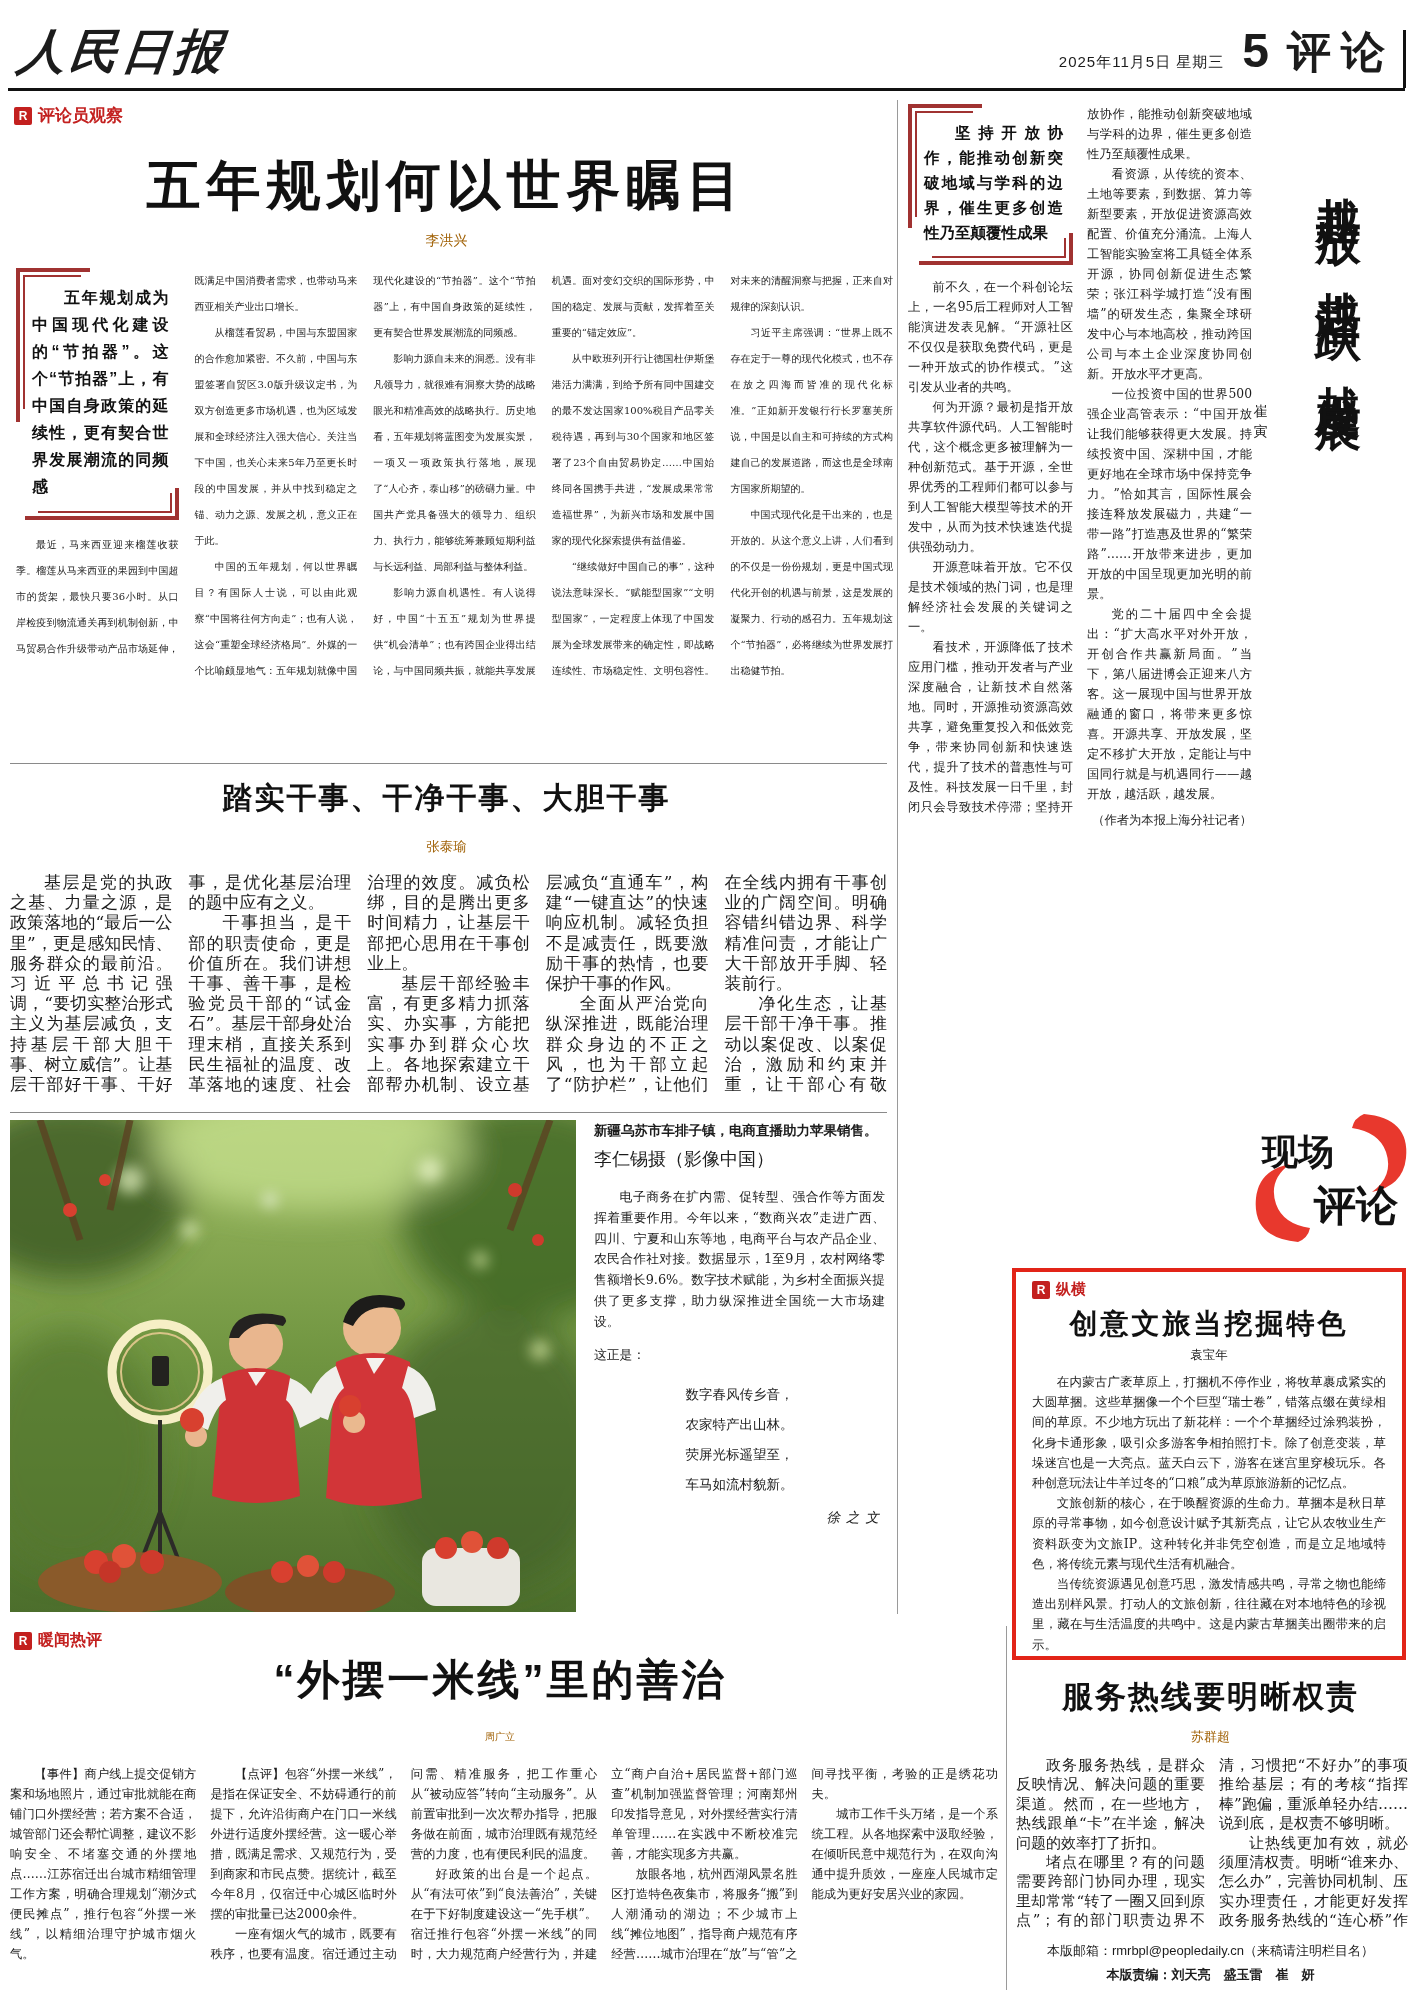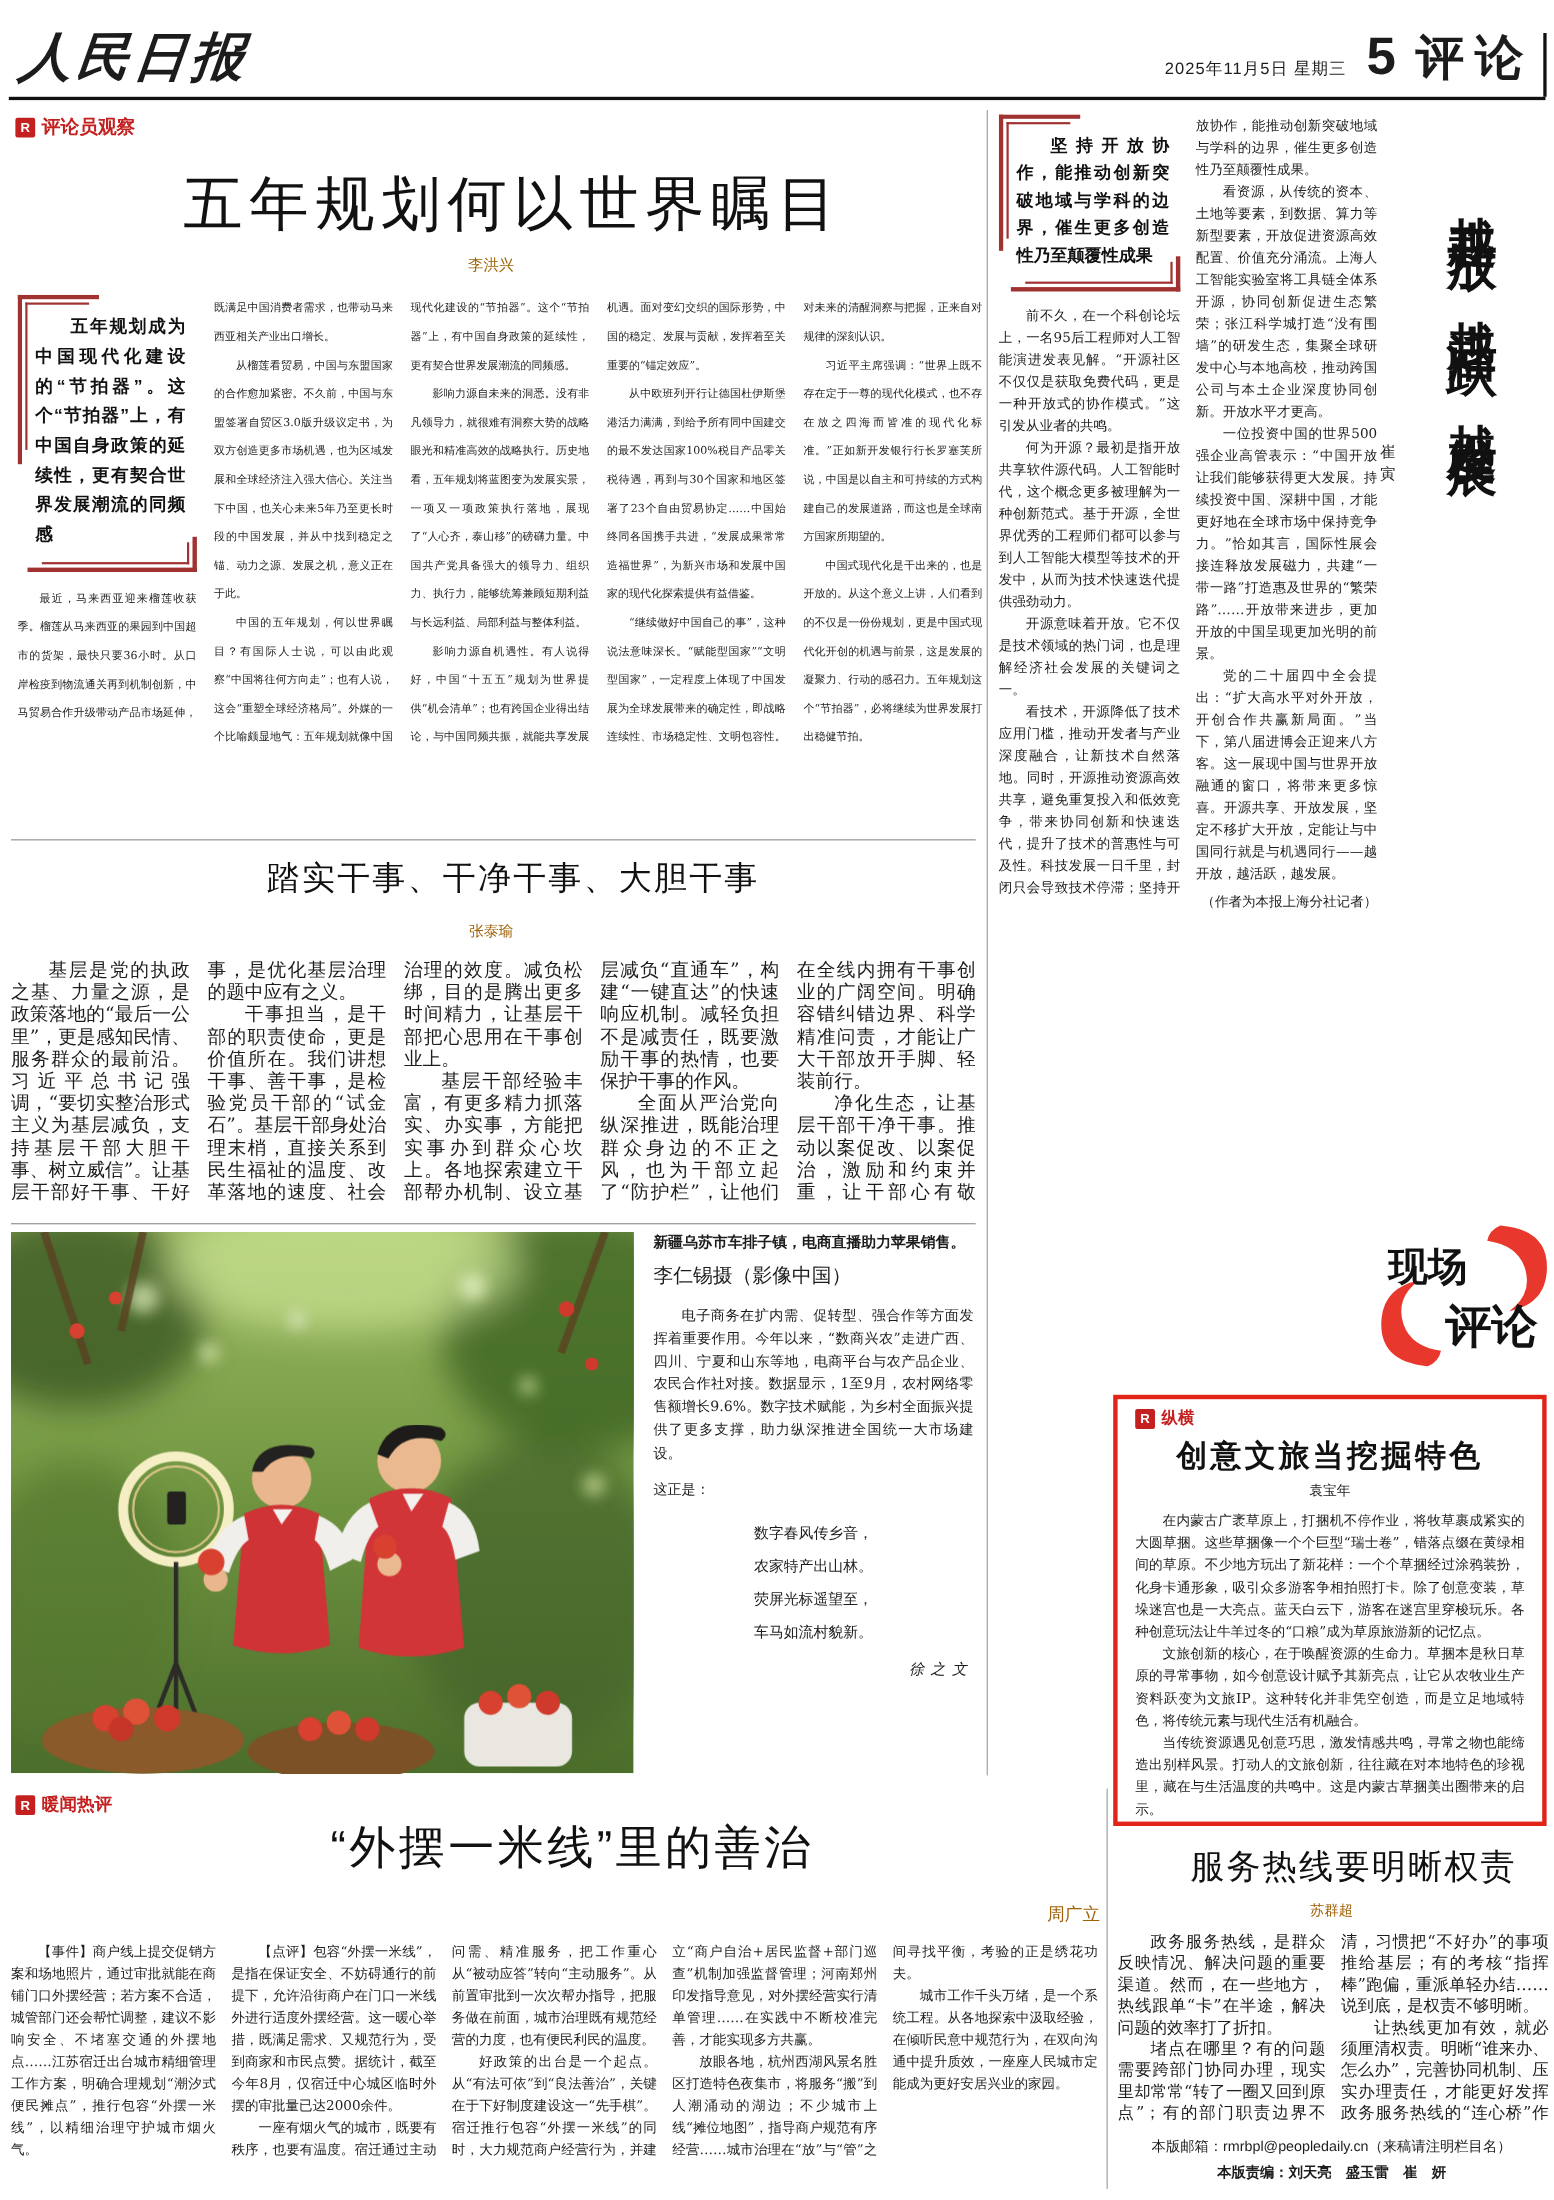--- a/index.html
+++ b/index.html
@@ -12,21 +12,21 @@
             transform:skewX(-6deg);letter-spacing:4px;font-family:"DejaVu Serif",serif;}
   .hdr-right{position:absolute;right:10px;bottom:6px;display:flex;align-items:baseline;gap:18px;
              font-family:Liberation Sans, sans-serif;}
   .hdr-date{font-size:15px;letter-spacing:1px;}
   .hdr-no{font-size:48px;font-weight:bold;}
   .hdr-sec{font-size:44px;font-weight:bold;letter-spacing:10px;}
   .lbl{position:absolute;display:flex;align-items:center;gap:6px;
        font-family:"Liberation Sans",sans-serif;font-weight:bold;font-size:17px;color:#c3201f;}
   .ricon{display:inline-block;width:18px;height:18px;background:#c3201f;color:#fff;text-align:center;
          line-height:18px;font-size:12px;border-radius:2px;font-family:"Liberation Sans",sans-serif;}
-  .h-center{position:absolute;text-align:center;font-family:"Liberation Sans",sans-serif;font-weight:400;color:#111;padding-left:20px;}
+  .h-center{position:absolute;text-align:center;font-family:"Liberation Sans",sans-serif;font-weight:700;color:#111;}
   .byline{position:absolute;text-align:center;font-size:14px;color:#a16207;}
   .cols{position:absolute;overflow:hidden;text-align:justify;}
   .cols p,.flow p{margin:0;text-indent:2em;}
   .body13 p{font-size:10px;line-height:26px;}
   .body12 p{font-size:17px;line-height:20.2px;}
   .hr{position:absolute;border-top:1px solid #8a8a8a;height:0;}
   .vr{position:absolute;width:1px;background:#9a9a9a;}
   
   .qbox{position:relative;padding:16px 10px 20px 16px;break-inside:avoid;margin-bottom:12px;}
   .qbox p{margin:0;text-indent:2em;font-family:"Liberation Sans",sans-serif;font-weight:bold;
@@ -297,21 +297,21 @@
 
   </div>
   <div class="foot" style="left:1012px;top:1942px;width:397px;">本版邮箱：rmrbpl@peopledaily.cn（来稿请注明栏目名）</div>
   <div class="foot" style="left:1012px;top:1966px;width:397px;font-weight:bold;">本版责编：刘天亮　盛玉雷　崔　妍</div>
 
   <div class="lbl" style="left:14px;top:1630px;font-size:16px;">
     <span class="ricon">R</span>
     <span>暖闻热评</span>
   </div>
   <div class="h-center" style="left:0;top:1652px;width:1000px;font-size:42px;letter-spacing:3px;">“外摆一米线”里的善治</div>
-  <div class="byline" style="left:0;top:1730px;width:1000px;font-size:16px;text-align:right;">周广立</div>
+  <div class="byline" style="left:0;top:1730px;width:1000px;font-size:10px;">周广立</div>
   <div class="cols" style="left:10px;top:1764px;width:988px;height:228px;column-count:5;column-gap:14px;">
     <div class="flow" style="font-size:12.3px;">
         <p style="font-size: 12.3px; line-height: 20px;">【事件】商户线上提交促销方案和场地照片，通过审批就能在商铺门口外摆经营；若方案不合适，城管部门还会帮忙调整，建议不影响安全、不堵塞交通的外摆地点……江苏宿迁出台城市精细管理工作方案，明确合理规划“潮汐式便民摊点”，推行包容“外摆一米线”，以精细治理守护城市烟火气。</p>
         <p style="font-size: 12.3px; line-height: 20px;">【点评】包容“外摆一米线”，是指在保证安全、不妨碍通行的前提下，允许沿街商户在门口一米线外进行适度外摆经营。这一暖心举措，既满足需求、又规范行为，受到商家和市民点赞。据统计，截至今年8月，仅宿迁中心城区临时外摆的审批量已达2000余件。</p>
         <p style="font-size: 12.3px; line-height: 20px;">一座有烟火气的城市，既要有秩序，也要有温度。宿迁通过主动问需、精准服务，把工作重心从“被动应答”转向“主动服务”。从前置审批到一次次帮办指导，把服务做在前面，城市治理既有规范经营的力度，也有便民利民的温度。</p>
         <p style="font-size: 12.3px; line-height: 20px;">好政策的出台是一个起点。从“有法可依”到“良法善治”，关键在于下好制度建设这一“先手棋”。宿迁推行包容“外摆一米线”的同时，大力规范商户经营行为，并建立“商户自治+居民监督+部门巡查”机制加强监督管理；河南郑州印发指导意见，对外摆经营实行清单管理……在实践中不断校准完善，才能实现多方共赢。</p>
         <p style="font-size: 12.3px; line-height: 20px;">放眼各地，杭州西湖风景名胜区打造特色夜集市，将服务“搬”到人潮涌动的湖边；不少城市上线“摊位地图”，指导商户规范有序经营……城市治理在“放”与“管”之间寻找平衡，考验的正是绣花功夫。</p>
         <p style="font-size: 12.3px; line-height: 20px;">城市工作千头万绪，是一个系统工程。从各地探索中汲取经验，在倾听民意中规范行为，在双向沟通中提升质效，一座座人民城市定能成为更好安居兴业的家园。</p>
       </div>
   </div>

